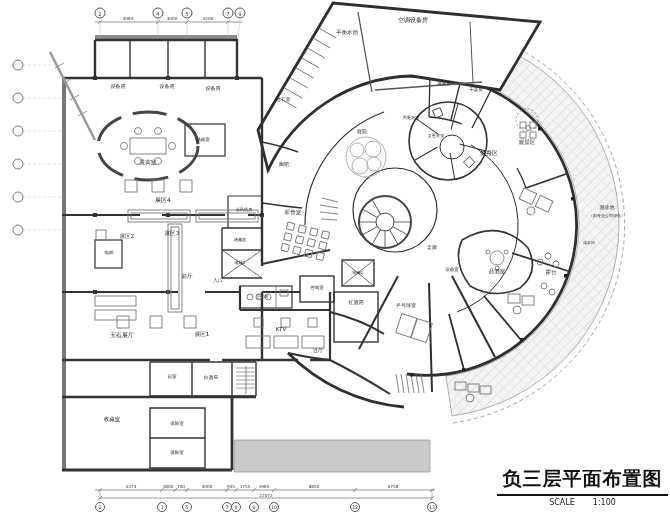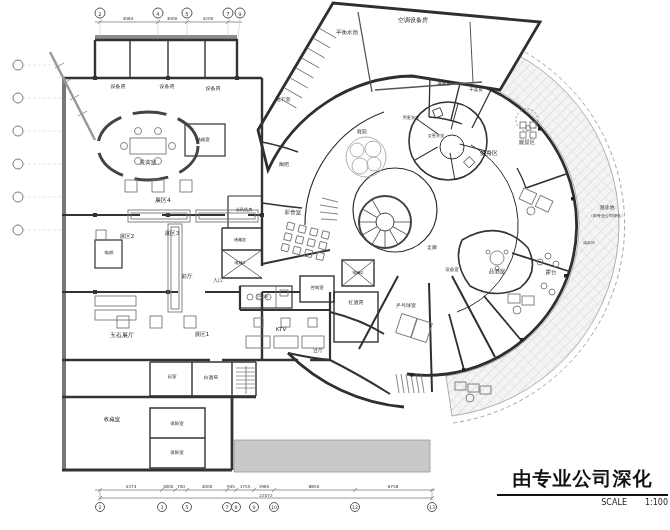--- a/index.html
+++ b/index.html
@@ -8,21 +8,21 @@
   #plan-svg{position:absolute;left:0;top:0;}
   .lbl{position:absolute;transform:translate(-50%,-50%);color:#1c1c1c;white-space:nowrap;
        font-family:"DejaVu Sans",sans-serif;line-height:1;}
   .bubble{position:absolute;box-sizing:border-box;border:1px solid #555;border-radius:50%;
           background:#fff;color:#333;display:flex;align-items:center;justify-content:center;
           transform:translate(-50%,-50%);}
   .dim{position:absolute;transform:translate(-50%,-100%);color:#333;white-space:nowrap;}
   #title-block{position:absolute;left:497px;top:466px;width:171px;color:#111;}
   #title-text{font-family:"DejaVu Serif","Liberation Serif",serif;font-size:19px;font-weight:bold;
               letter-spacing:1px;text-align:center;border-bottom:2px solid #111;padding-bottom:2px;}
-  #scale-row{display:flex;justify-content:flex-end;gap:18px;font-size:8px;padding-top:2px;
+  #scale-row{display:flex;justify-content:center;gap:18px;font-size:8px;padding-top:2px;
              font-family:"DejaVu Sans",sans-serif;color:#222;}
 </style>
 </head>
 <body>
 
 <div id="canvas">
 
 <svg id="plan-svg" width="670" height="530" viewBox="0 0 670 530" aria-hidden="true">
   <defs>
     <pattern id="ph" width="7" height="7" patternUnits="userSpaceOnUse" patternTransform="rotate(45)">
@@ -429,19 +429,19 @@
       <div class="dim" style="left: 207px; top: 489px; font-size: 4.2px;">4000</div>
       <div class="dim" style="left: 231px; top: 489px; font-size: 4.2px;">945</div>
       <div class="dim" style="left: 245px; top: 489px; font-size: 4.2px;">1755</div>
       <div class="dim" style="left: 264px; top: 489px; font-size: 4.2px;">1985</div>
       <div class="dim" style="left: 314px; top: 489px; font-size: 4.2px;">8850</div>
       <div class="dim" style="left: 393px; top: 489px; font-size: 4.2px;">6758</div>
       <div class="dim" style="left: 266px; top: 497.5px; font-size: 4.2px;">22072</div>
     </div>
 
   <div id="title-block">
-    <div id="title-text">由专业公司深化</div>
+    <div id="title-text">负三层平面布置图</div>
     <div id="scale-row">
       <span>SCALE</span>
       <span>1:100</span>
     </div>
   </div>
 </div>
 
 </body></html>

